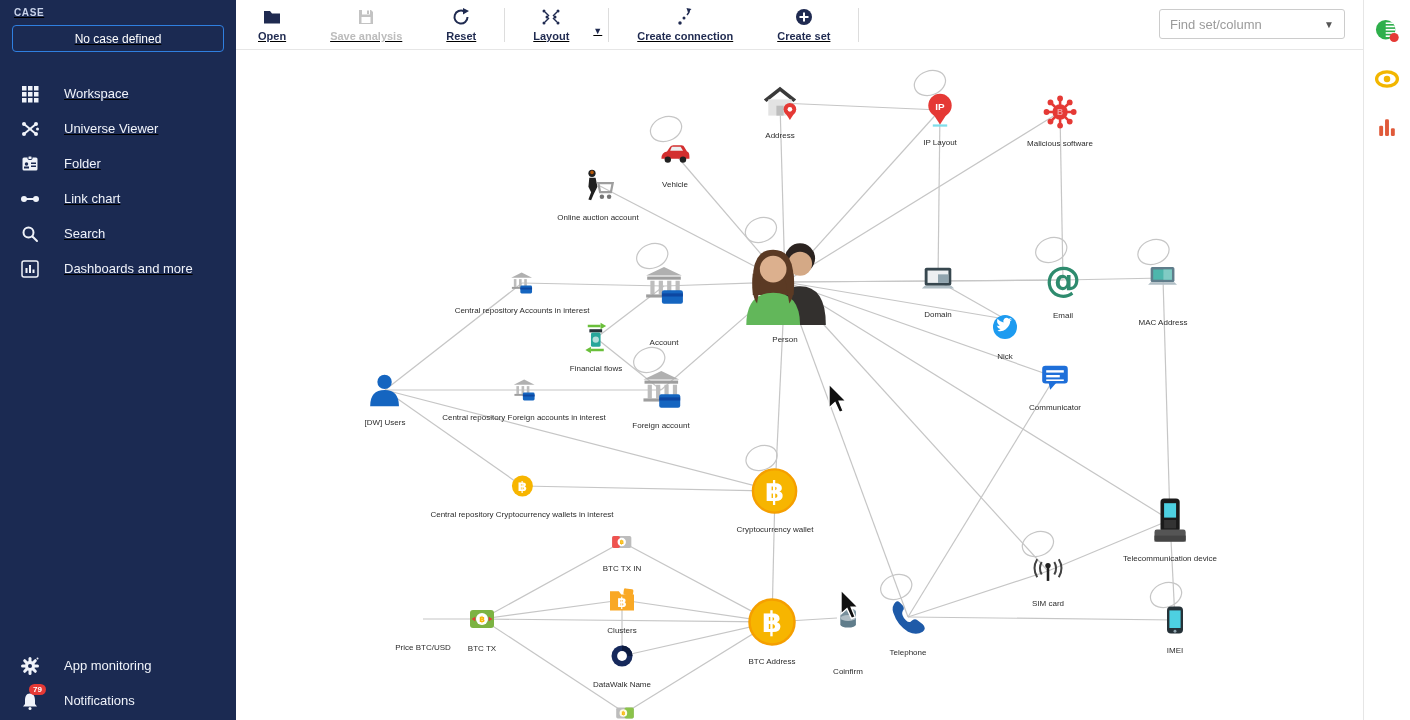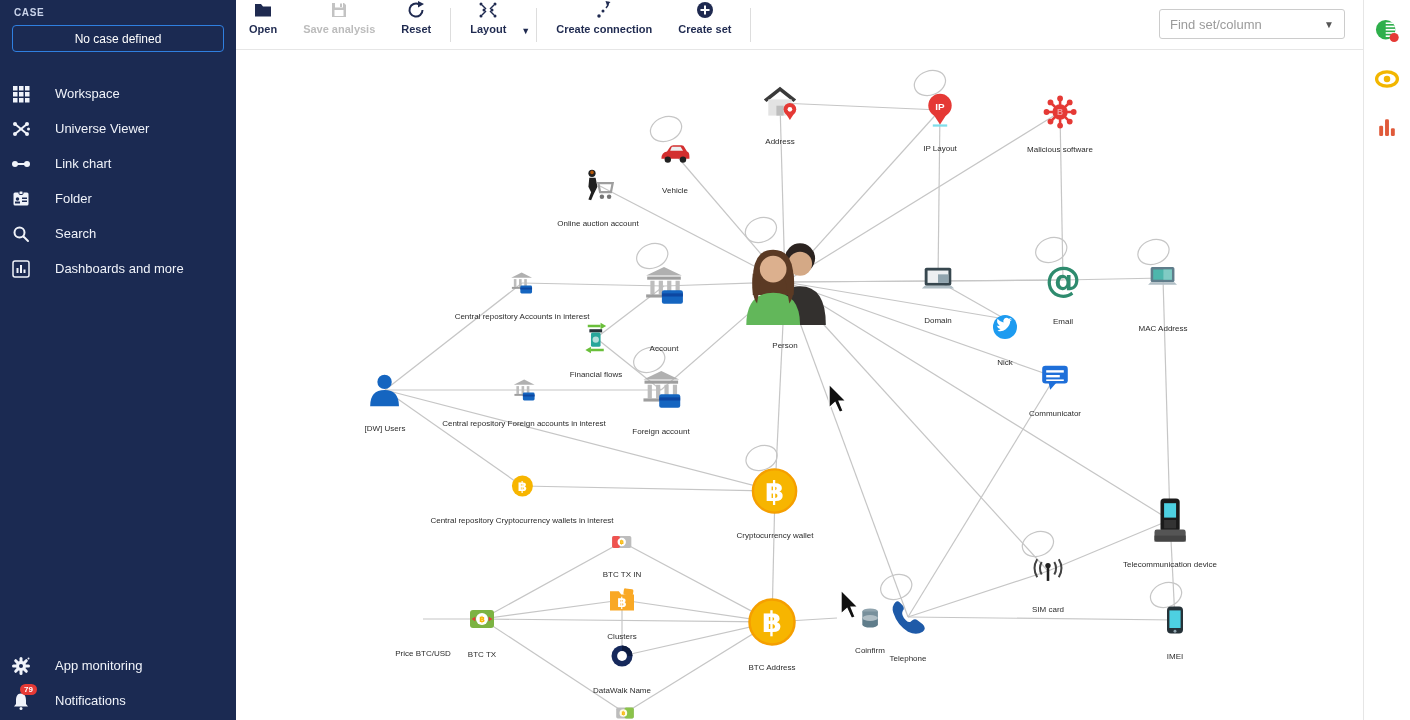--- a/index.html
+++ b/index.html
@@ -1,48 +1,48 @@
 <!DOCTYPE html>
 <html><head>
 <meta charset="utf-8">
 <style>
   * { box-sizing: border-box; margin: 0; padding: 0; }
   html,body { width:1410px; height:720px; overflow:hidden; font-family:"Liberation Sans",sans-serif; background:#fff; }
-  #app { display:flex; width:1258px; height:720px; }
+  #app { display:flex; width:1258px; height:720px;text-decoration:underline; }
 
   
   #sidebar { width:236px; height:720px; background:#1b2a52; color:#fff; position:relative; flex:none; }
   .case-label { font-size:10px; letter-spacing:.6px; color:#c9d3ea; padding:7px 0 0 14px; font-weight:bold; }
   .case-btn { margin:7px 12px 0 12px; height:27px; border:1px solid #2f7fe0; border-radius:4px;
               display:flex; align-items:center; justify-content:center; font-size:12px; color:#fff; cursor:pointer; }
   #side-items { margin-top:24px; }
-  .side-item { display:flex; align-items:center; height:35px; padding-left:11px; cursor:pointer; font-size:13px; color:#f0f3fa; }
+  .side-item { display:flex; align-items:center; height:35px; padding-left:20px; cursor:pointer; font-size:13px; color:#f0f3fa; }
   .side-item .ic { width:20px; height:20px; margin-right:24px; position:relative; flex:none; }
   #side-bottom { position:absolute; bottom:2px; left:0; right:0; }
   .badge { position:absolute; top:-7px; left:9px; background:#e53935; color:#fff; font-size:8px; font-weight:bold;
            border-radius:8px; padding:1px 4px; line-height:9px; }
 
   
   #main { width:1127px; flex:none; display:flex; flex-direction:column; background:#fff; }
   #topbar { height:50px; border-bottom:1px solid #e6e6e6; display:flex; align-items:center; position:relative; background:#fff; }
-  .tb-btn { display:flex; flex-direction:column; align-items:center; justify-content:flex-start; padding:0 13px; cursor:pointer; height:50px; }
+  .tb-btn { display:flex; flex-direction:column; align-items:center; justify-content:center; padding:0 22px; cursor:pointer; height:50px; }
   .tb-btn .ic { width:20px; height:20px; }
   .tb-btn .lbl { font-size:11px; color:#1f2a50; margin-top:3px; font-weight:bold; white-space:nowrap; }
   .tb-btn.disabled .lbl { color:#bcbcbc; }
   .tb-sep { width:1px; height:34px; background:#ddd; margin:0 6px; }
   .tb-caret { font-size:9px; color:#1f2a50; margin-left:2px; align-self:center; padding-top:12px; cursor:pointer; }
   #findbox { position:absolute; right:18px; top:9px; width:186px; height:30px; border:1px solid #ccc; border-radius:3px;
              display:flex; align-items:center; padding:0 10px; color:#9b9b9b; font-size:13px; cursor:pointer; background:#fff; }
   #findbox .caret { margin-left:auto; color:#555; font-size:10px; }
 
   
   #canvas { position:relative; width:1127px; height:670px; background:#fff; overflow:hidden; }
   #edges { position:absolute; left:0; top:0; }
   .node { position:absolute; display:flex; flex-direction:column; align-items:center; cursor:pointer; z-index:2; }
-  .node .nlabel { font-size:8px; color:#2b2b2b; white-space:nowrap; margin-top:12px; }
+  .node .nlabel { font-size:8px; color:#2b2b2b; white-space:nowrap; margin-top:6px; }
   .cursor { position:absolute; z-index:5; }
 
   
   #rightstrip { width:47px; flex:none; background:#fff; border-left:1px solid #e6e6e6; display:flex; flex-direction:column; align-items:center; padding-top:18px; gap:22px; }
   .rs-ic { width:26px; height:26px; position:relative; cursor:pointer; }
 </style>
 </head>
 <body>
 
 <div id="app">
@@ -74,36 +74,36 @@
               <circle cx="8" cy="10" r="4" fill="#f0f3fa"></circle>
               <circle cx="32" cy="10" r="4" fill="#f0f3fa"></circle>
               <circle cx="8" cy="30" r="4" fill="#f0f3fa"></circle>
               <circle cx="32" cy="30" r="4" fill="#f0f3fa"></circle>
               <circle cx="35" cy="20" r="3" fill="#f0f3fa"></circle>
             </svg></span>
           <span>Universe Viewer</span>
         </div>
         <div class="side-item">
           <span class="ic"><svg width="20" height="20" viewBox="0 0 40 40">
-              <line x1="8" y1="20" x2="32" y2="20" stroke="#f0f3fa" stroke-width="4"></line>
-              <circle cx="8" cy="20" r="6" fill="#f0f3fa"></circle>
-              <circle cx="32" cy="20" r="6" fill="#f0f3fa"></circle>
-            </svg></span>
-          <span>Link chart</span>
-        </div>
-        <div class="side-item">
-          <span class="ic"><svg width="20" height="20" viewBox="0 0 40 40">
               <rect x="5" y="7" width="30" height="26" rx="3" fill="#f0f3fa"></rect>
               <rect x="16" y="4" width="8" height="7" rx="2" fill="#f0f3fa" stroke="#1b2a52" stroke-width="2"></rect>
               <circle cx="13" cy="20" r="3.5" fill="#1b2a52"></circle>
               <rect x="8" y="25" width="10" height="4" fill="#1b2a52"></rect>
               <rect x="22" y="17" width="10" height="3" fill="#1b2a52"></rect>
               <rect x="22" y="23" width="10" height="3" fill="#1b2a52"></rect>
             </svg></span>
           <span>Folder</span>
+        </div>
+        <div class="side-item">
+          <span class="ic"><svg width="20" height="20" viewBox="0 0 40 40">
+              <line x1="8" y1="20" x2="32" y2="20" stroke="#f0f3fa" stroke-width="4"></line>
+              <circle cx="8" cy="20" r="6" fill="#f0f3fa"></circle>
+              <circle cx="32" cy="20" r="6" fill="#f0f3fa"></circle>
+            </svg></span>
+          <span>Link chart</span>
         </div>
         <div class="side-item">
           <span class="ic"><svg width="20" height="20" viewBox="0 0 40 40">
               <circle cx="17" cy="17" r="10" fill="none" stroke="#f0f3fa" stroke-width="4"></circle>
               <line x1="25" y1="25" x2="34" y2="34" stroke="#f0f3fa" stroke-width="4" stroke-linecap="round"></line>
             </svg></span>
           <span>Search</span>
         </div>
         <div class="side-item">
           <span class="ic"><svg width="20" height="20" viewBox="0 0 40 40">
@@ -519,21 +519,21 @@
             <div class="nlabel">BTC TX</div>
           </div>
           <div class="node" style="left: 536px; top: 547px; transform: translateX(-50%);">
             <span><svg width="50" height="50" viewBox="0 0 40 40">
                 <circle cx="20" cy="20" r="18" fill="#f7b500"></circle>
                 <circle cx="20" cy="20" r="18" fill="none" stroke="#f59f00" stroke-width="2"></circle>
                 <text x="20" y="28" font-size="23" font-weight="bold" fill="#fff" text-anchor="middle" font-family="DejaVu Sans,sans-serif">฿</text>
               </svg></span>
             <div class="nlabel">BTC Address</div>
           </div>
-          <div class="node" style="left: 634px; top: 556px; transform: translateX(-50%);">
+          <div class="node" style="left: 612px; top: 556px; transform: translateX(-50%); gap: 27px;">
             <span><svg width="24" height="24" viewBox="0 0 40 40">
                 <ellipse cx="20" cy="9" rx="13" ry="5" fill="#90a4ae"></ellipse>
                 <path d="M7 9 L7 20 A13 5 0 0 0 33 20 L33 9" fill="#78909c"></path>
                 <path d="M7 20 L7 31 A13 5 0 0 0 33 31 L33 20" fill="#607d8b"></path>
                 <ellipse cx="20" cy="20" rx="13" ry="5" fill="#b0bec5"></ellipse>
               </svg></span>
             <div class="nlabel">Coinfirm</div>
           </div>
           <div class="node" style="left: 672px; top: 546px; transform: translateX(-50%);">
             <span><svg width="42" height="42" viewBox="0 0 40 40">

